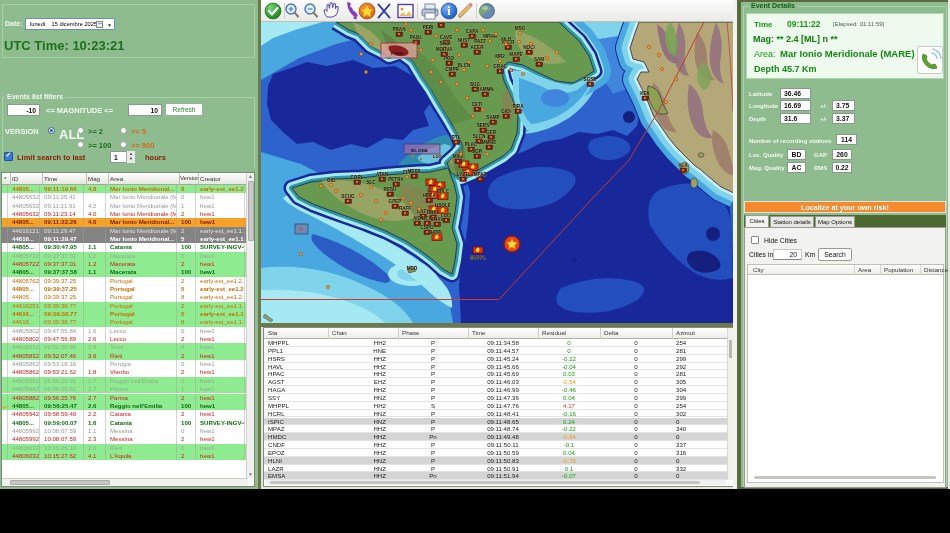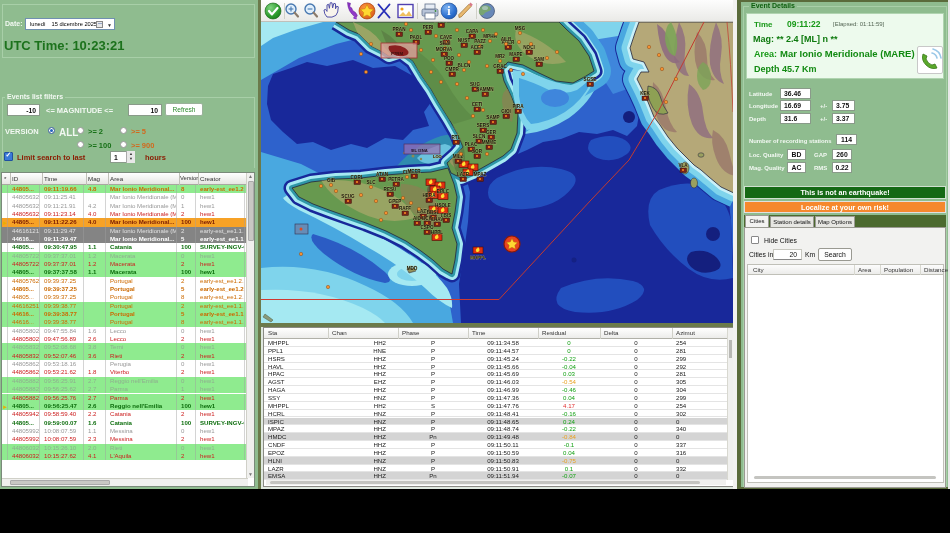--- a/index.html
+++ b/index.html
@@ -20,21 +20,21 @@
   <div class="abs" style="left:2px;top:97px;width:253px;height:71px;border:1px solid #a8cfa8;border-bottom:none;"></div>
   <div class="wlab" style="left:5px;top:93px;background:#8fbc8f;padding:0 2px;font-size:7px;">Events list filters</div>
   <div class="inp" style="left:7px;top:104px;width:33px;height:12px;text-align:right;line-height:11px;padding-right:3px;">-10</div>
   <div class="wlab" style="left:46px;top:106px;font-size:7.5px;">&lt;= MAGNITUDE &lt;=</div>
   <div class="inp" style="left:128px;top:104px;width:34px;height:12px;text-align:right;line-height:11px;padding-right:3px;">10</div>
   <div class="abs" style="left:165px;top:103px;width:38px;height:13px;background:#fff;border:1px solid #9ab09a;border-radius:2px;color:#2e8b2e;font-size:6.6px;text-align:center;line-height:12px;">Refresh</div>
   <div class="wlab" style="left:5px;top:127px;font-size:7.5px;">VERSION</div>
   <div class="abs" style="left:48px;top:127px;width:7px;height:7px;border-radius:50%;background:#fff;border:1px solid #888;"></div>
   <div class="abs" style="left:50px;top:129px;width:3px;height:3px;border-radius:50%;background:#2060c0;"></div>
   <div class="abs" style="left:48px;top:127px;width:7px;height:7px;border-radius:50%;border:1px solid #4878b0;"></div>
-  <div class="wlab" style="left:59px;top:127px;font-size:10px;">ALL</div>
+  <div class="wlab" style="left:59px;top:127px;font-size:13px;">ALL</div>
   <div class="abs" style="left:77px;top:127px;width:7px;height:7px;border-radius:50%;background:#fff;border:1px solid #999;"></div>
   <div class="abs" style="left:88px;top:127px;font-size:7.5px;font-weight:bold;color:#177017;">&gt;= 2</div>
   <div class="abs" style="left:120px;top:127px;width:7px;height:7px;border-radius:50%;background:#fff;border:1px solid #999;"></div>
   <div class="abs" style="left:131px;top:127px;font-size:7.5px;font-weight:bold;color:#d2691e;">&gt;= 5</div>
   <div class="abs" style="left:77px;top:141px;width:7px;height:7px;border-radius:50%;background:#fff;border:1px solid #999;"></div>
   <div class="abs" style="left:88px;top:141px;font-size:7.5px;font-weight:bold;color:#177017;">&gt;= 100</div>
   <div class="abs" style="left:120px;top:141px;width:7px;height:7px;border-radius:50%;background:#fff;border:1px solid #999;"></div>
   <div class="abs" style="left:131px;top:141px;font-size:7.5px;font-weight:bold;color:#d2691e;">&gt;= 900</div>
   <div class="abs" style="left:4px;top:152px;width:9px;height:9px;background:#3a7ad8;border:1px solid #2050a0;border-radius:1px;"></div>
   <div class="abs" style="left:5.5px;top:151px;color:#fff;font-size:7px;font-weight:bold;">✓</div>
@@ -971,21 +971,21 @@
 
 <div class="abs" style="left:733px;top:0;width:4px;height:489px;background:#f2f2f0;"></div>
 <div class="abs" style="left:737px;top:0;width:211px;height:489px;background:#8fbc8f;border-left:4px solid #5a6b3b;border-top:2px solid #5a6b3b;border-bottom:2px solid #5a6b3b;">
   <div class="abs" style="left:2px;top:4px;width:204px;height:481px;border:1px solid #a8cfa8;"></div>
   <div class="abs" style="left:8px;top:0px;background:#8fbc8f;padding:0 2px;font-size:7px;font-weight:bold;color:#0e5e0e;">Event Details</div>
   <div class="abs" style="left:5px;top:11px;width:198px;height:66px;background:#edfaed;border:1px solid #b0d4b0;">
     <div class="abs" style="left:7px;top:6px;font-size:8px;font-weight:bold;color:#179917;">Time</div>
     <div class="abs" style="left:40px;top:5px;font-size:8.5px;font-weight:bold;color:#179917;">09:11:22</div>
     <div class="abs" style="left:86px;top:7px;font-size:6px;color:#556655;">[Elapsed: 01:11:59]</div>
     <div class="abs" style="left:6px;top:20px;font-size:9px;font-weight:bold;color:#0e7a0e;">Mag: ** 2.4 [ML] n **</div>
-    <div class="abs" style="left:7px;top:35px;font-size:9px;font-weight:bold;color:#179917;">Area:</div>
+    <div class="abs" style="left:7px;top:35px;font-size:9px;font-weight:normal;color:#179917;">Area:</div>
     <div class="abs" style="left:33px;top:34px;font-size:9.5px;font-weight:bold;color:#128a12;">Mar Ionio Meridionale (MARE)</div>
     <div class="abs" style="left:7px;top:50px;font-size:9px;font-weight:bold;color:#128a12;">Depth  45.7 Km</div>
     <div class="abs" style="left:170px;top:32px;width:26px;height:28px;background:#fff;border:1px solid #c8c8c8;border-radius:2px;">
       <svg width="24" height="26" viewBox="0 0 24 26">
           <path d="M5,7 q-2,6 3,11 q5,5 11,3 l-2,-4 -3,1 q-4,-1 -6,-6 l1,-3 Z" fill="#5aa82a" stroke="#3a7a1a" stroke-width="0.8"></path>
           <path d="M14,6 q4,1 5,5 M15,2 q7,2 8,9" fill="none" stroke="#9ac8e8" stroke-width="1.6" stroke-linecap="round"></path>
         </svg>
     </div>
   </div>
   <div class="wlab" style="left:8px;top:89px;">Latitude</div>
@@ -1001,21 +1001,20 @@
   <div class="wlab" style="left:8px;top:136px;font-size:5.9px;">Number of recording stations</div>
   <div class="inp" style="left:95px;top:132px;width:21px;height:11px;line-height:10px;text-align:center;">114</div>
   <div class="wlab" style="left:8px;top:150px;">Loc. Quality</div>
   <div class="inp" style="left:46px;top:147px;width:19px;height:11px;line-height:10px;text-align:center;">BD</div>
   <div class="wlab" style="left:73px;top:150px;">GAP</div>
   <div class="inp" style="left:91px;top:147px;width:20px;height:11px;line-height:10px;text-align:center;">260</div>
   <div class="wlab" style="left:8px;top:163px;">Mag. Quality</div>
   <div class="inp" style="left:46px;top:160px;width:19px;height:11px;line-height:10px;text-align:center;">AC</div>
   <div class="wlab" style="left:73px;top:163px;">RMS</div>
   <div class="inp" style="left:91px;top:160px;width:20px;height:11px;line-height:10px;text-align:center;">0.22</div>
-  <div class="abs" style="left:3px;top:184px;width:202px;height:13px;background:#156915;border:1px solid #d0e0d0;color:#fff;font-weight:bold;font-size:7.2px;text-align:center;line-height:12px;">This is not an earthquake!</div>
   <div class="abs" style="left:3px;top:199px;width:202px;height:12px;background:#f6882d;border:1px solid #e0e0e0;color:#fff;font-weight:bold;font-size:7.2px;text-align:center;line-height:11px;">Localize at your own risk!</div>
   <div class="abs" style="left:3px;top:213px;width:202px;height:273px;background:#4c6a2f;"></div>
   <div class="abs" style="left:4px;top:213px;width:24px;height:12px;background:#f2f2f0;border:1px solid #9a9a92;border-bottom:none;font-size:6px;color:#111;text-align:center;line-height:11px;z-index:3;">Cities</div>
   <div class="abs" style="left:29px;top:214px;width:44px;height:11px;background:#e6e6e2;border:1px solid #9a9a92;border-bottom:none;font-size:6px;color:#111;text-align:center;line-height:10px;">Station details</div>
   <div class="abs" style="left:74px;top:214px;width:40px;height:11px;background:#e6e6e2;border:1px solid #9a9a92;border-bottom:none;font-size:6px;color:#111;text-align:center;line-height:10px;">Map Options</div>
   <div class="abs" style="left:3px;top:225px;width:202px;height:261px;background:#f2f2f0;border:1px solid #9a9a92;">
     <div class="abs" style="left:6px;top:8px;width:8px;height:8px;background:#fff;border:1px solid #888;border-radius:1px;"></div>
     <div class="abs" style="left:19px;top:9px;font-size:6.8px;color:#111;">Hide Cities</div>
     <div class="abs" style="left:4px;top:23px;font-size:6.8px;color:#111;">Cities in</div>
     <div class="abs" style="left:28px;top:21px;width:29px;height:11px;background:#fff;border:1px solid #c8c8c0;border-bottom:1px solid #888;font-size:6.8px;color:#111;text-align:right;line-height:10px;padding-right:4px;">20</div>

